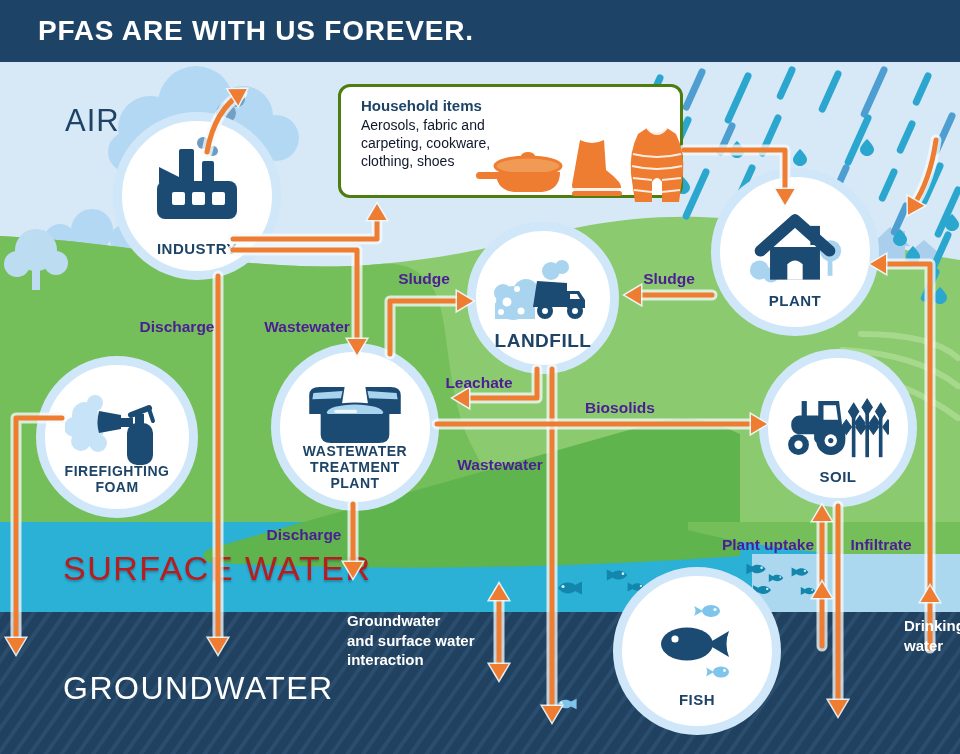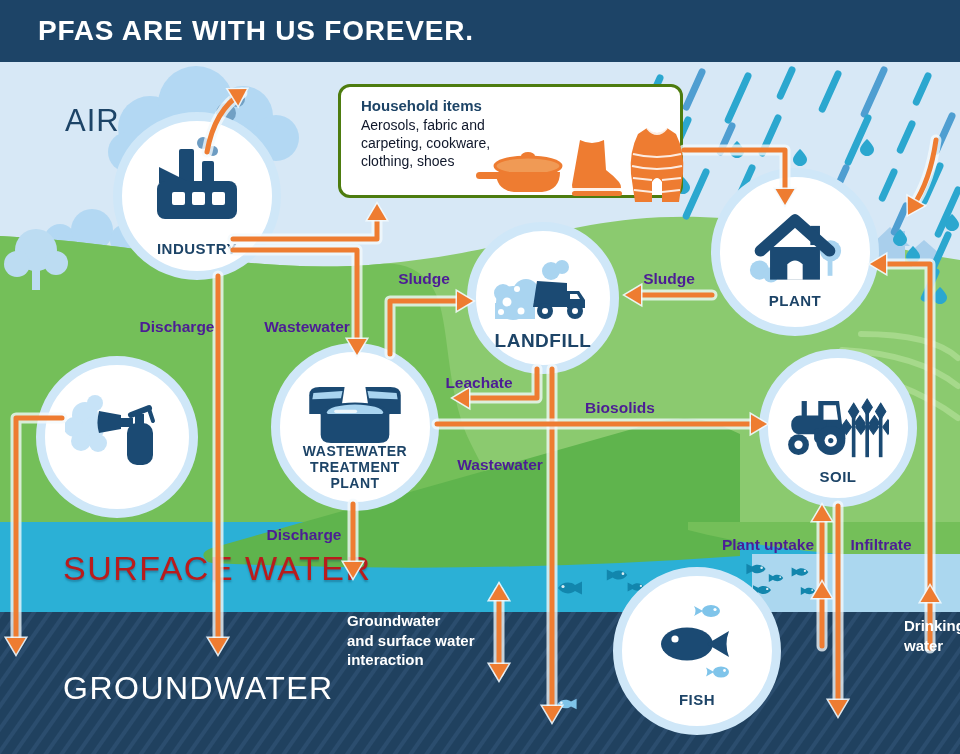--- a/index.html
+++ b/index.html
@@ -285,20 +285,22 @@
       </g>
       <g fill="#1b4a73">
         <path d="M34,30 Q31,42 34,52 L56,48 L56,34 Z"></path>
         <rect x="54" y="37" width="14" height="9"></rect>
         <rect x="62" y="42" width="26" height="42" rx="10"></rect>
         <rect x="70" y="33" width="9" height="11"></rect>
       </g>
       <path d="M66,34 L84,27" stroke="#1b4a73" stroke-width="6" stroke-linecap="round"></path>
       <path d="M84,28 L88,40" stroke="#1b4a73" stroke-width="4" stroke-linecap="round"></path>
     </svg>
+    <div class="nlabel" style="bottom:13px;font-size:14px">FIREFIGHTING
+FOAM</div>
   </div>
 
   <div class="node" style="left:759px;top:349px;width:158px;height:158px">
     <svg viewBox="0 0 100 100" style="left:17px;top:16px;width:104px;height:104px">
       <g fill="#1b4a73">
         <rect x="16" y="26" width="5" height="18"></rect>
         <path d="M32,26 L52,26 L56,58 L32,58 Z"></path>
         <rect x="6" y="40" width="34" height="18" rx="8"></rect>
         <rect x="28" y="52" width="30" height="14" rx="4"></rect>
         <circle cx="44" cy="64" r="14"></circle>

